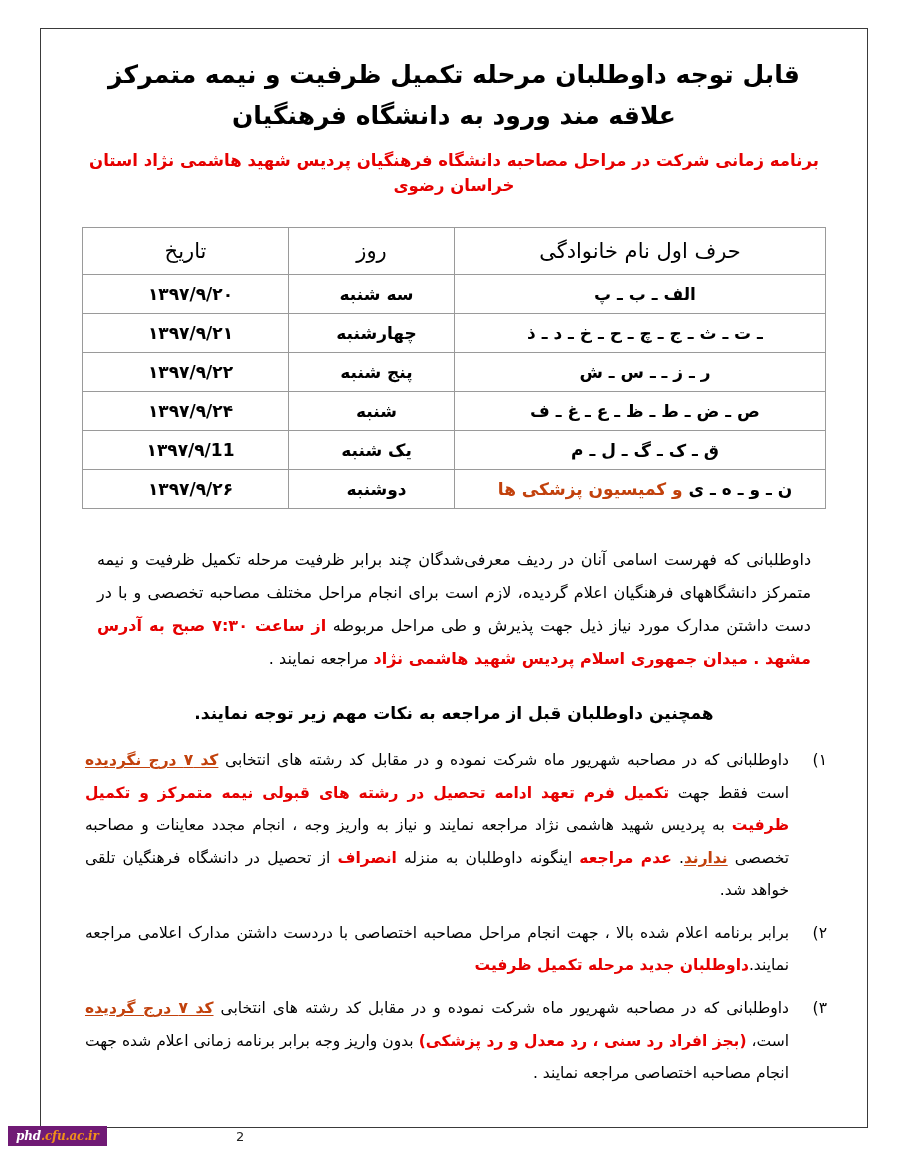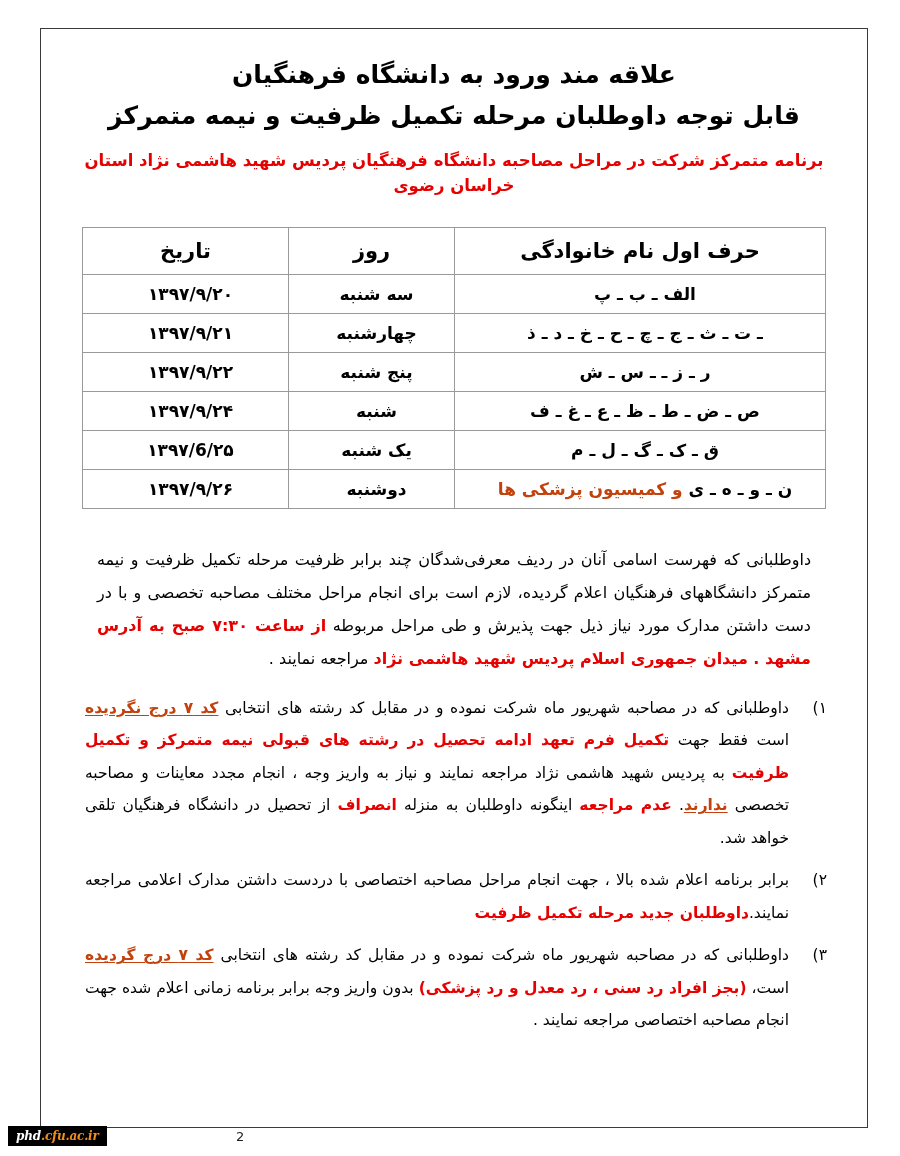--- a/index.html
+++ b/index.html
@@ -76,21 +76,21 @@
   table.schedule td {
     border: 1.4px solid #9a9a9a;
     text-align: center;
     vertical-align: middle;
     padding: 0;
     height: 38px;
     background: #ffffff;
   }
   table.schedule th {
     font-size: 21px;
-    font-weight: bold;
+    font-weight: normal;
     height: 46px;
     margin-top: 23px;
   }
   table.schedule td {
     font-size: 17px;
     font-weight: bold;
     padding-left: 10px;
   }
   .col-date   { width: 205px; }
   .col-day    { width: 165px; }
@@ -156,21 +156,21 @@
     color: #c2410c;
     font-weight: bold;
     text-underline-offset: 2px;
   }
 
   
   .watermark {
     position: absolute;
     left: 8px;
     bottom: 10px;
-    background: #000000;
+    background: #701a75;
     color: #ffffff;
     font-family: "DejaVu Serif", "Liberation Serif", serif;
     font-style: italic;
     font-weight: bold;
     font-size: 12px;
     padding: 3px 8px 3px 8px;
     direction: ltr;
     letter-spacing: -0.2px;
   }
   .watermark .wm-orange { color: #f0901a; }
@@ -184,23 +184,23 @@
     direction: ltr;
   }
 </style>
 </head>
 <body>
 
 <div class="page-frame">
   <div class="page-inner">
 
     <div class="title-block">
+      <div class="title-line">قابل توجه داوطلبان مرحله تکمیل ظرفیت و نیمه متمرکز</div>
       <div class="title-line">علاقه مند ورود به دانشگاه فرهنگیان</div>
-      <div class="title-line">قابل توجه داوطلبان مرحله تکمیل ظرفیت و نیمه متمرکز</div>
-      <div class="subtitle-line">برنامه متمرکز شرکت در مراحل مصاحبه دانشگاه فرهنگیان پردیس شهید هاشمی نژاد استان خراسان رضوی</div>
+      <div class="subtitle-line">برنامه زمانی شرکت در مراحل مصاحبه دانشگاه فرهنگیان پردیس شهید هاشمی نژاد استان خراسان رضوی</div>
     </div>
 
     <div class="table-wrap">
       <table class="schedule">
         <thead>
           <tr>
             <th class="col-letter">حرف اول نام خانوادگی</th>
             <th class="col-day">روز</th>
             <th class="col-date">تاریخ</th>
           </tr>
@@ -222,35 +222,36 @@
               <td class="col-date">۱۳۹۷/۹/۲۲</td>
             </tr>
             <tr>
               <td class="letters col-letter"><span>ص ـ ض ـ ط ـ ظ ـ ع ـ غ ـ ف</span></td>
               <td class="col-day">شنبه</td>
               <td class="col-date">۱۳۹۷/۹/۲۴</td>
             </tr>
             <tr>
               <td class="letters col-letter"><span>ق ـ ک ـ گ ـ ل ـ م</span></td>
               <td class="col-day">یک شنبه</td>
-              <td class="col-date">۱۳۹۷/6/۲۵</td>
+              <td class="col-date">۱۳۹۷/۹/11</td>
             </tr>
             <tr>
               <td class="letters col-letter"><span>ن ـ و ـ ه ـ ی</span><span class="red"> و کمیسیون پزشکی ها</span></td>
               <td class="col-day">دوشنبه</td>
               <td class="col-date">۱۳۹۷/۹/۲۶</td>
             </tr>
           </tbody>
       </table>
     </div>
 
     <div class="body-block">
       <p><span>داوطلبانی که فهرست اسامی آنان در ردیف معرفی‌شدگان چند برابر ظرفیت مرحله تکمیل ظرفیت و نیمه متمرکز دانشگاههای فرهنگیان اعلام گردیده، لازم است برای انجام مراحل مختلف مصاحبه تخصصی و با در دست داشتن مدارک مورد نیاز ذیل جهت پذیرش و طی مراحل مربوطه </span><b class="redb">از ساعت ۷:۳۰ صبح  به آدرس مشهد . میدان جمهوری اسلام پردیس شهید هاشمی نژاد</b><span> مراجعه نمایند .</span></p>
     </div>
 
+    <div class="notice-heading">همچنین داوطلبان قبل از مراجعه به نکات مهم زیر توجه نمایند.</div>
 
     <ol class="notes" id="notes-list">
         <li><span class="marker">۱)</span><span>داوطلبانی که در مصاحبه شهریور ماه شرکت نموده و در مقابل کد رشته های انتخابی </span><u class="redu">کد ۷ درج نگردیده</u><span> است فقط جهت </span><b class="redb">تکمیل فرم تعهد ادامه تحصیل در رشته های قبولی نیمه متمرکز و تکمیل ظرفیت</b><span> به پردیس شهید هاشمی نژاد مراجعه نمایند و نیاز به واریز وجه ، انجام مجدد معاینات و مصاحبه تخصصی  </span><u class="redu">ندارند</u><span>. </span><b class="redb">عدم مراجعه</b><span> اینگونه داوطلبان به منزله </span><b class="redb">انصراف</b><span> از تحصیل در دانشگاه فرهنگیان تلقی خواهد شد.</span></li>
         <li><span class="marker">۲)</span><span> برابر برنامه اعلام شده بالا ، جهت انجام مراحل مصاحبه اختصاصی با دردست داشتن مدارک اعلامی مراجعه نمایند.</span><b class="redb">داوطلبان جدید مرحله تکمیل ظرفیت</b></li>
         <li><span class="marker">۳)</span><span>داوطلبانی که در مصاحبه شهریور ماه شرکت نموده و در مقابل کد رشته های انتخابی </span><u class="redu">کد ۷ درج گردیده</u><span> است، </span><b class="redb">(بجز افراد رد سنی ، رد معدل و رد پزشکی)</b><span> بدون واریز وجه برابر برنامه زمانی اعلام شده جهت انجام مصاحبه اختصاصی مراجعه نمایند .</span></li>
       </ol>
 
   </div>
 </div>
 

